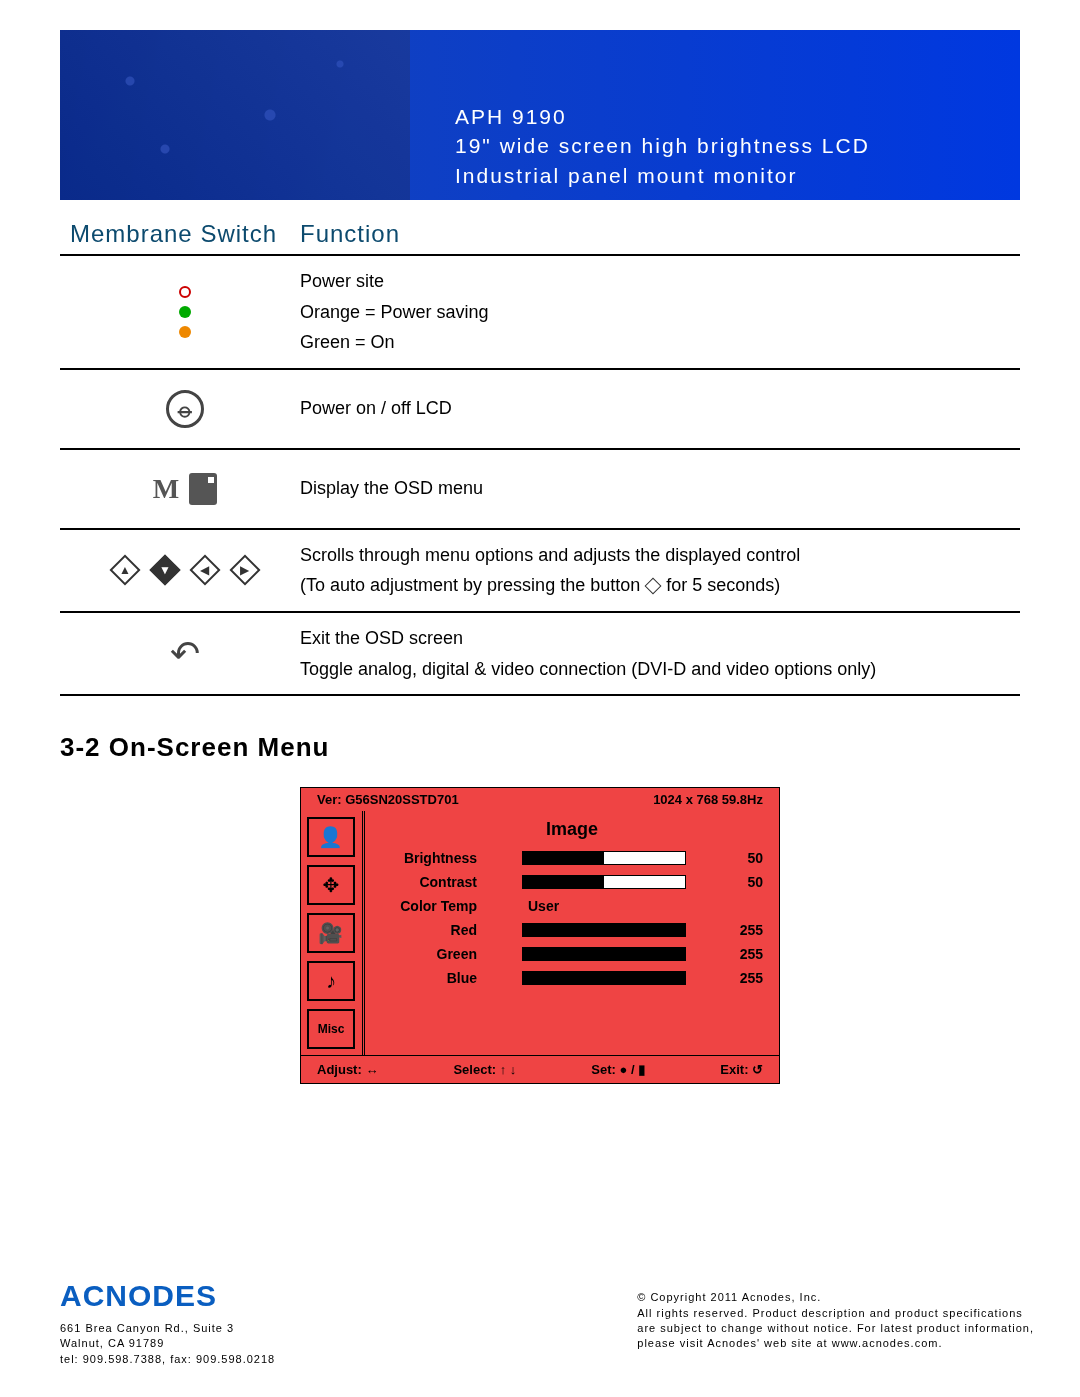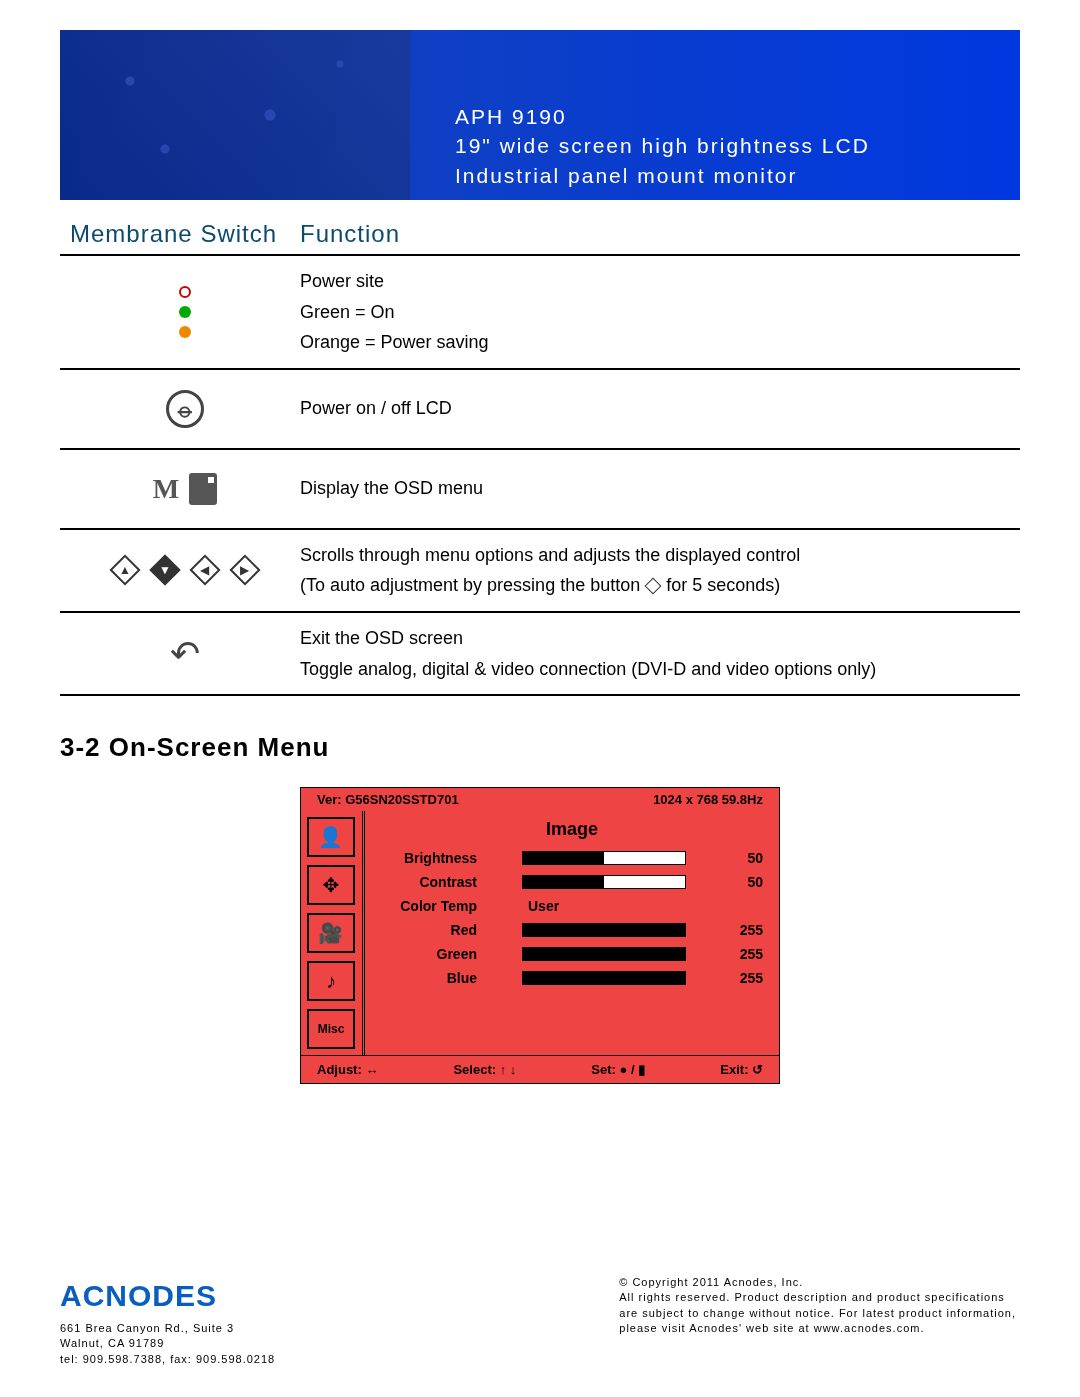--- a/index.html
+++ b/index.html
@@ -141,23 +141,23 @@
   .osd-text-val { flex: 1; padding-left: 6px; }
   .osd-bottom {
     display: flex; justify-content: space-between;
     border-top: 1px solid #000;
     font-size: 13px; font-weight: bold;
     padding: 6px 16px;
   }
   .footer {
     position: absolute;
     bottom: 30px;
-    left: 60px; right: 64px;
+    left: 60px; right: 46px;
     display: flex; justify-content: space-between;
-    align-items: flex-start;
+    align-items: center;
   }
   .footer-left { font-size: 11px; line-height: 1.4; letter-spacing: 1px; }
   .footer-logo {
     font-size: 30px; font-weight: bold; color: #0a5ec0;
     letter-spacing: 1px; margin-bottom: 4px;
   }
   .footer-right {
     font-size: 11px; line-height: 1.4; letter-spacing: 1px;
     text-align: left; max-width: 460px;
   }
@@ -188,22 +188,22 @@
     </div>
 
     <div class="row">
       <div class="col-switch">
         <span class="led-ring"></span>
         <span class="led led-green"></span>
         <span class="led led-orange"></span>
       </div>
       <div class="col-func func-lines">
         <div>Power site</div>
+        <div>Orange = Power saving</div>
         <div>Green = On</div>
-        <div>Orange = Power saving</div>
       </div>
     </div>
 
     <div class="row">
       <div class="col-switch">
         <div class="icon-power">⦵</div>
       </div>
       <div class="col-func func-lines">
         <div>Power on / off LCD</div>
       </div>

